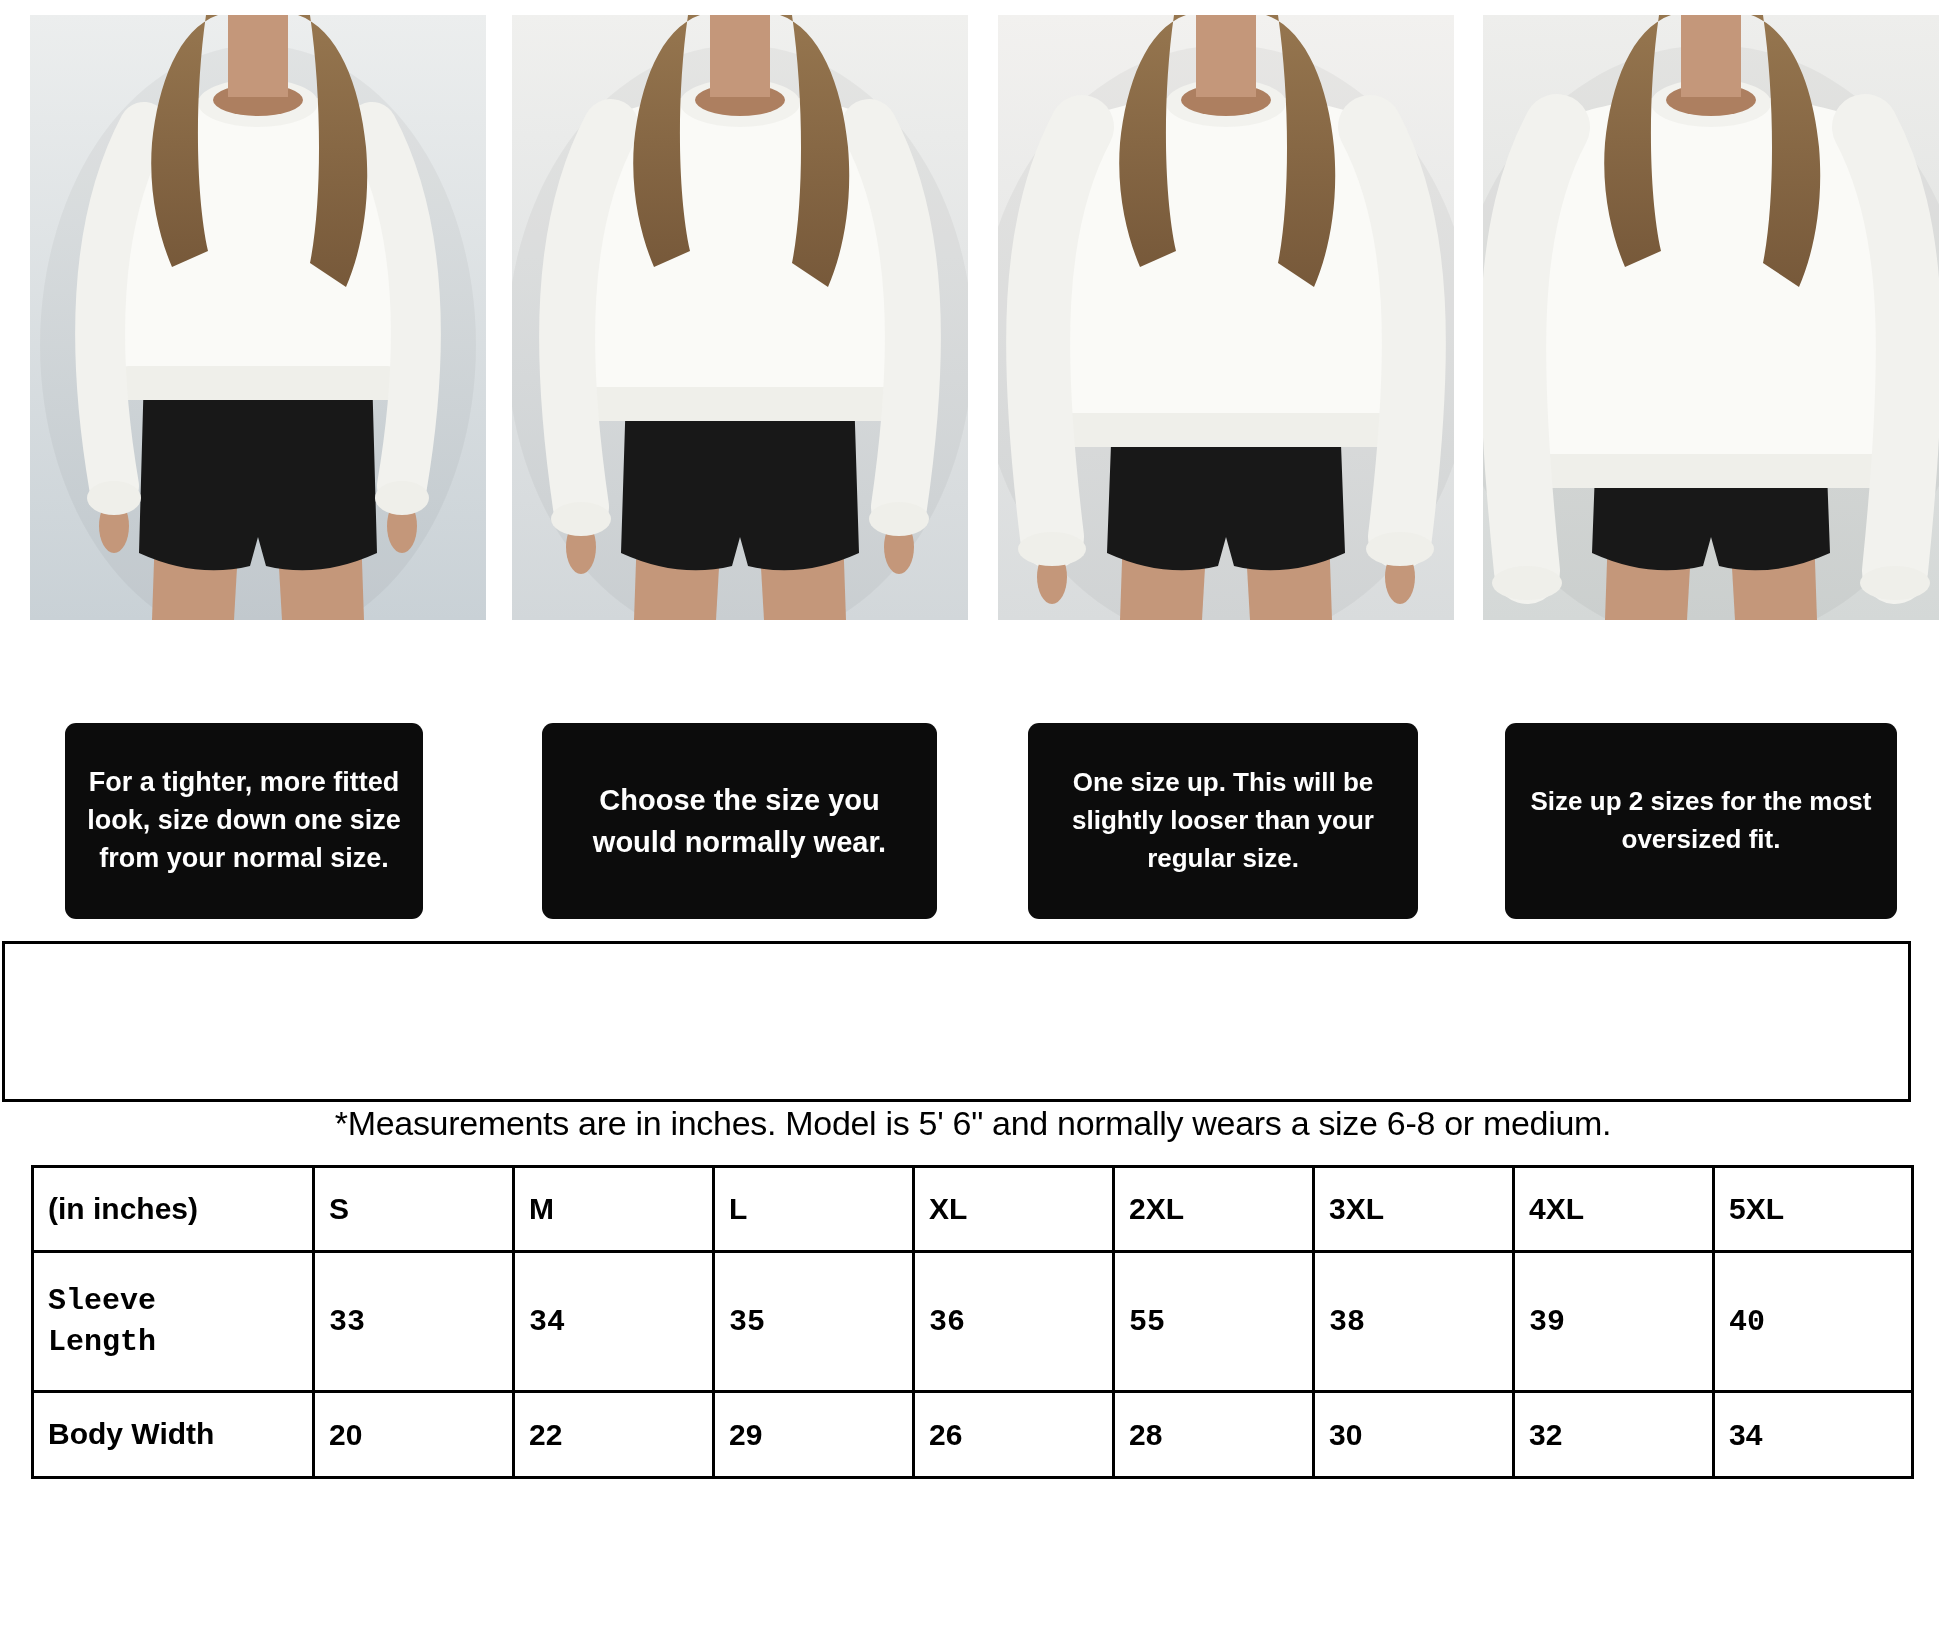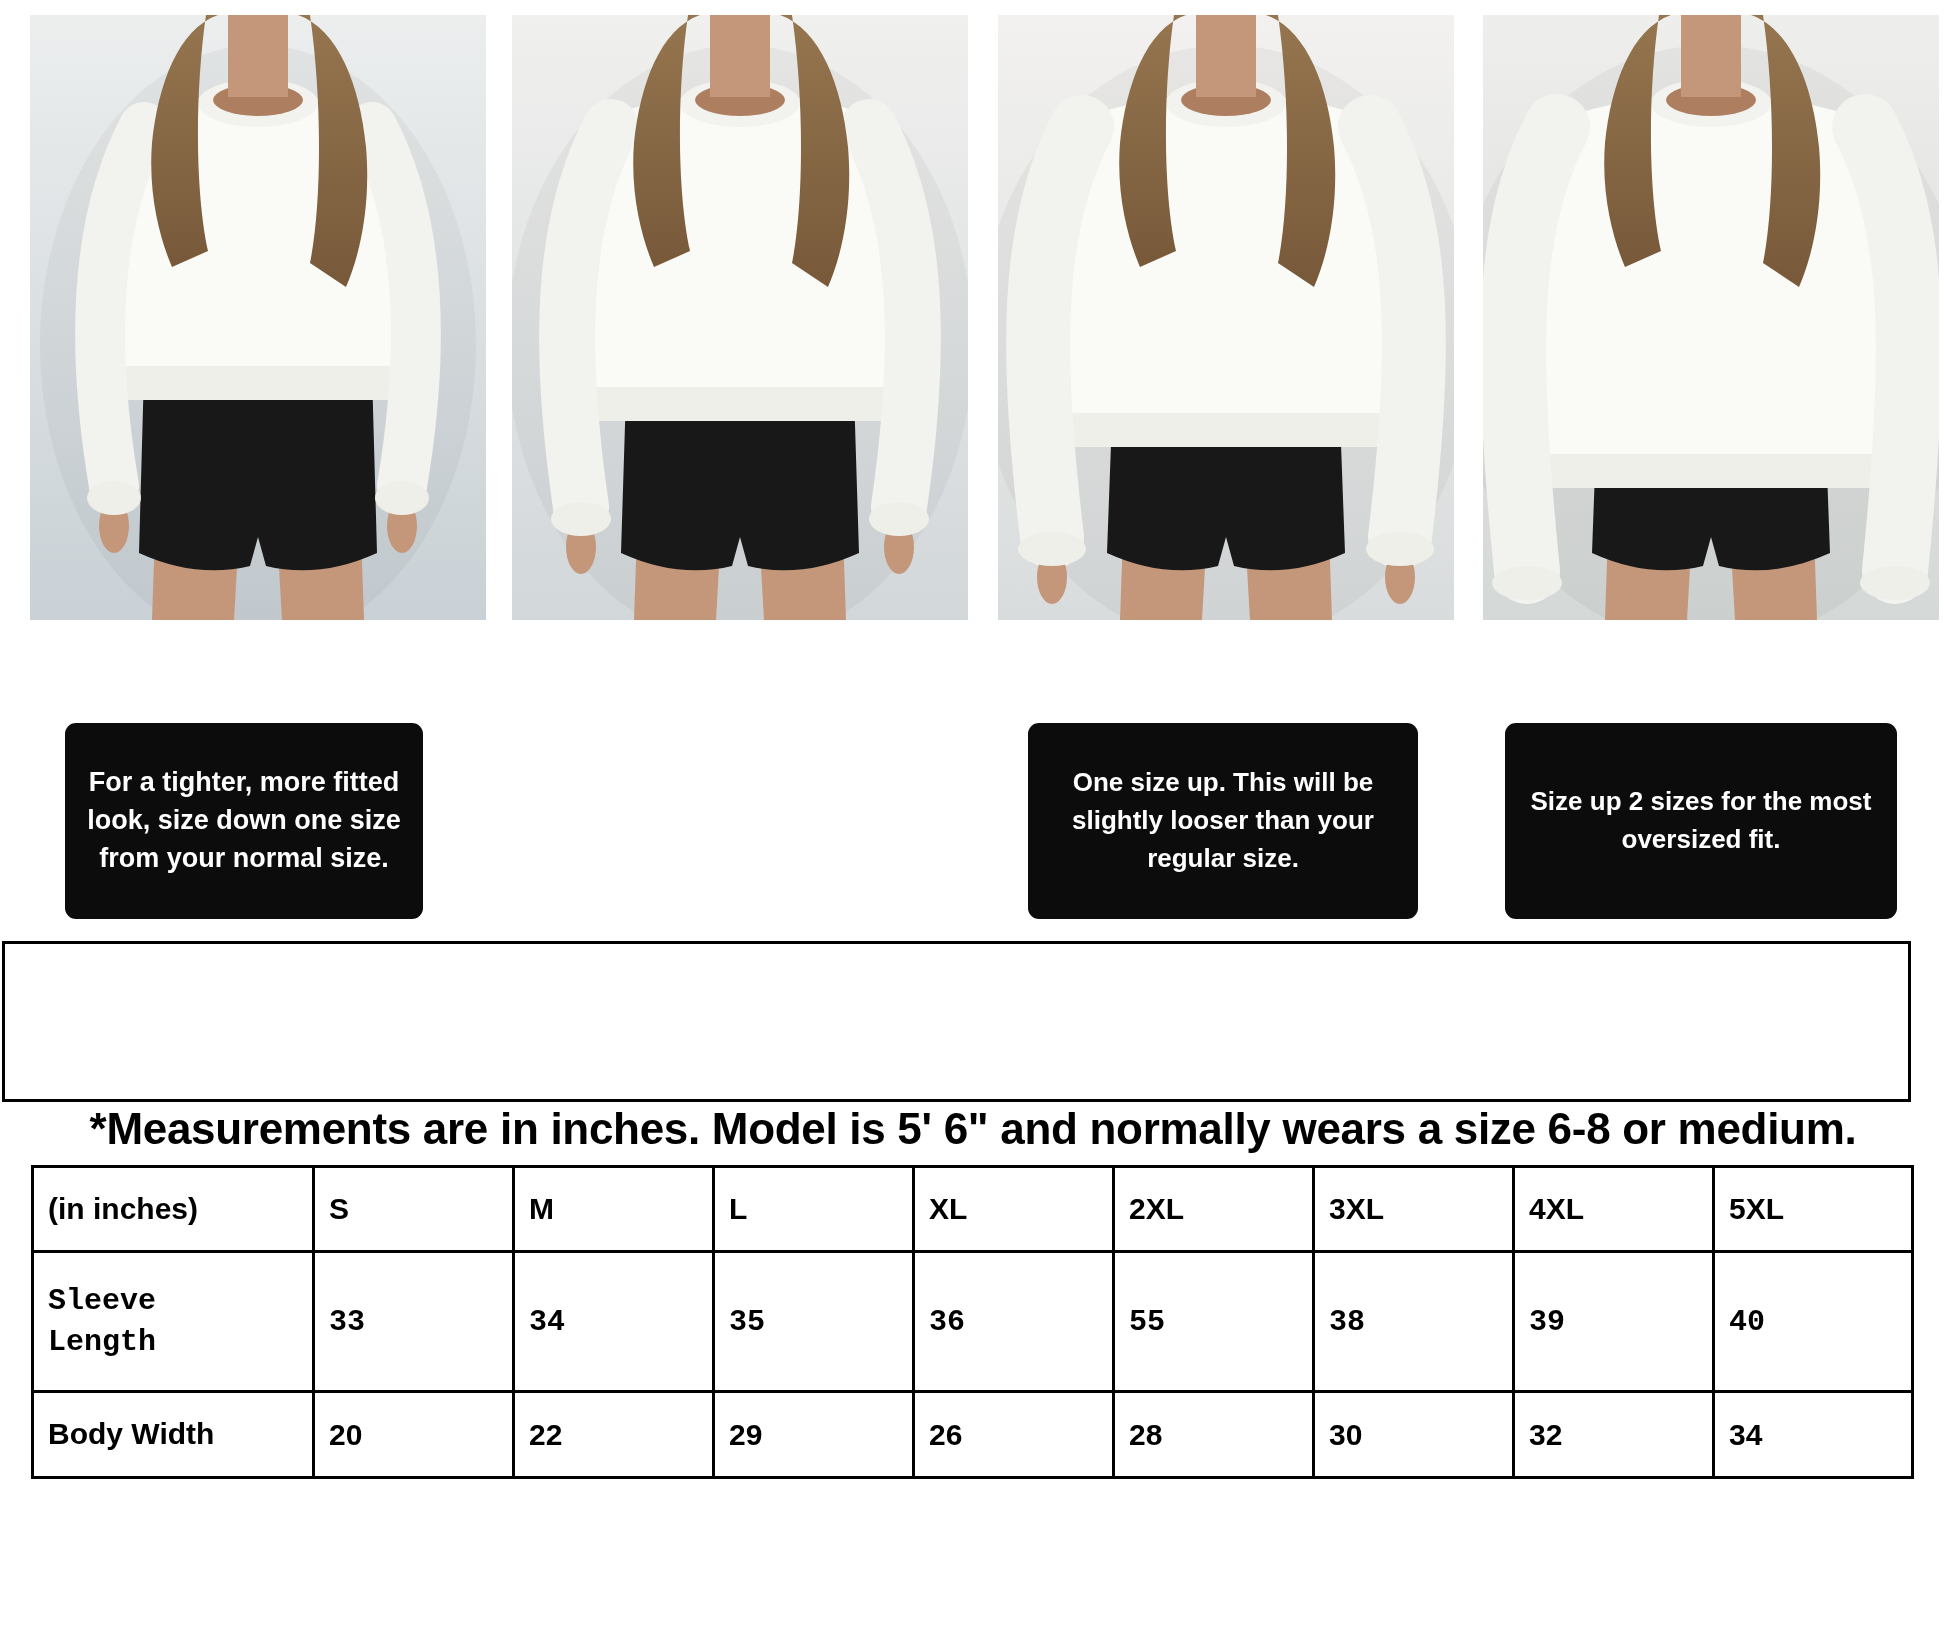--- a/index.html
+++ b/index.html
@@ -23,21 +23,21 @@
   #advice-2{left:1028px;width:390px;}#advice-2 p{font-size:26px;line-height:1.45;padding:0 24px;}
   #advice-3{left:1505px;width:392px;}#advice-3 p{font-size:26px;line-height:1.45;padding:0 16px;}
   
   .blank-box{
     position:absolute;left:2px;top:941px;width:1909px;height:161px;
     box-sizing:border-box;border:3px solid #000;background:#fff;
   }
   
   .note{
     position:absolute;left:0;top:1104px;width:100%;text-align:center;
-    font-size:44px;font-weight:700;letter-spacing:-0.3px;
+    font-size:34px;font-weight:400;letter-spacing:-0.3px;
   }
   
   table.size-chart{
     position:absolute;left:31px;top:1165px;width:1880px;
     border-collapse:collapse;table-layout:fixed;background:#14b8a6;
   }
   table.size-chart th,table.size-chart td{
     border:3px solid #000;background:#fff;color:#000;
     font-size:30px;font-weight:700;text-align:left;vertical-align:middle;
     padding:4px 10px 4px 14px;
@@ -208,20 +208,23 @@
            C 118 180 130 224 142 252 L 178 236
            C 166 182 164 84 176 0 Z" fill="url(#hair3)"></path>
   <path d="M 268 0 C 308 14 330 70 336 132
            C 341 190 330 240 316 272 L 280 248
            C 292 188 292 84 280 0 Z" fill="url(#hair3)"></path>
   </svg>
     </div>
 
   <div class="advice-box" id="advice-0">
     <p>For a tighter, more fitted look, size down one size from your normal size.</p>
+  </div>
+  <div class="advice-box" id="advice-1">
+    <p>Choose the size you would normally wear.</p>
   </div>
   <div class="advice-box" id="advice-2">
     <p>One size up. This will be slightly looser than your regular size.</p>
   </div>
   <div class="advice-box" id="advice-3">
     <p>Size up 2 sizes for the most oversized fit.</p>
   </div>
 
   <div class="blank-box"></div>
 

